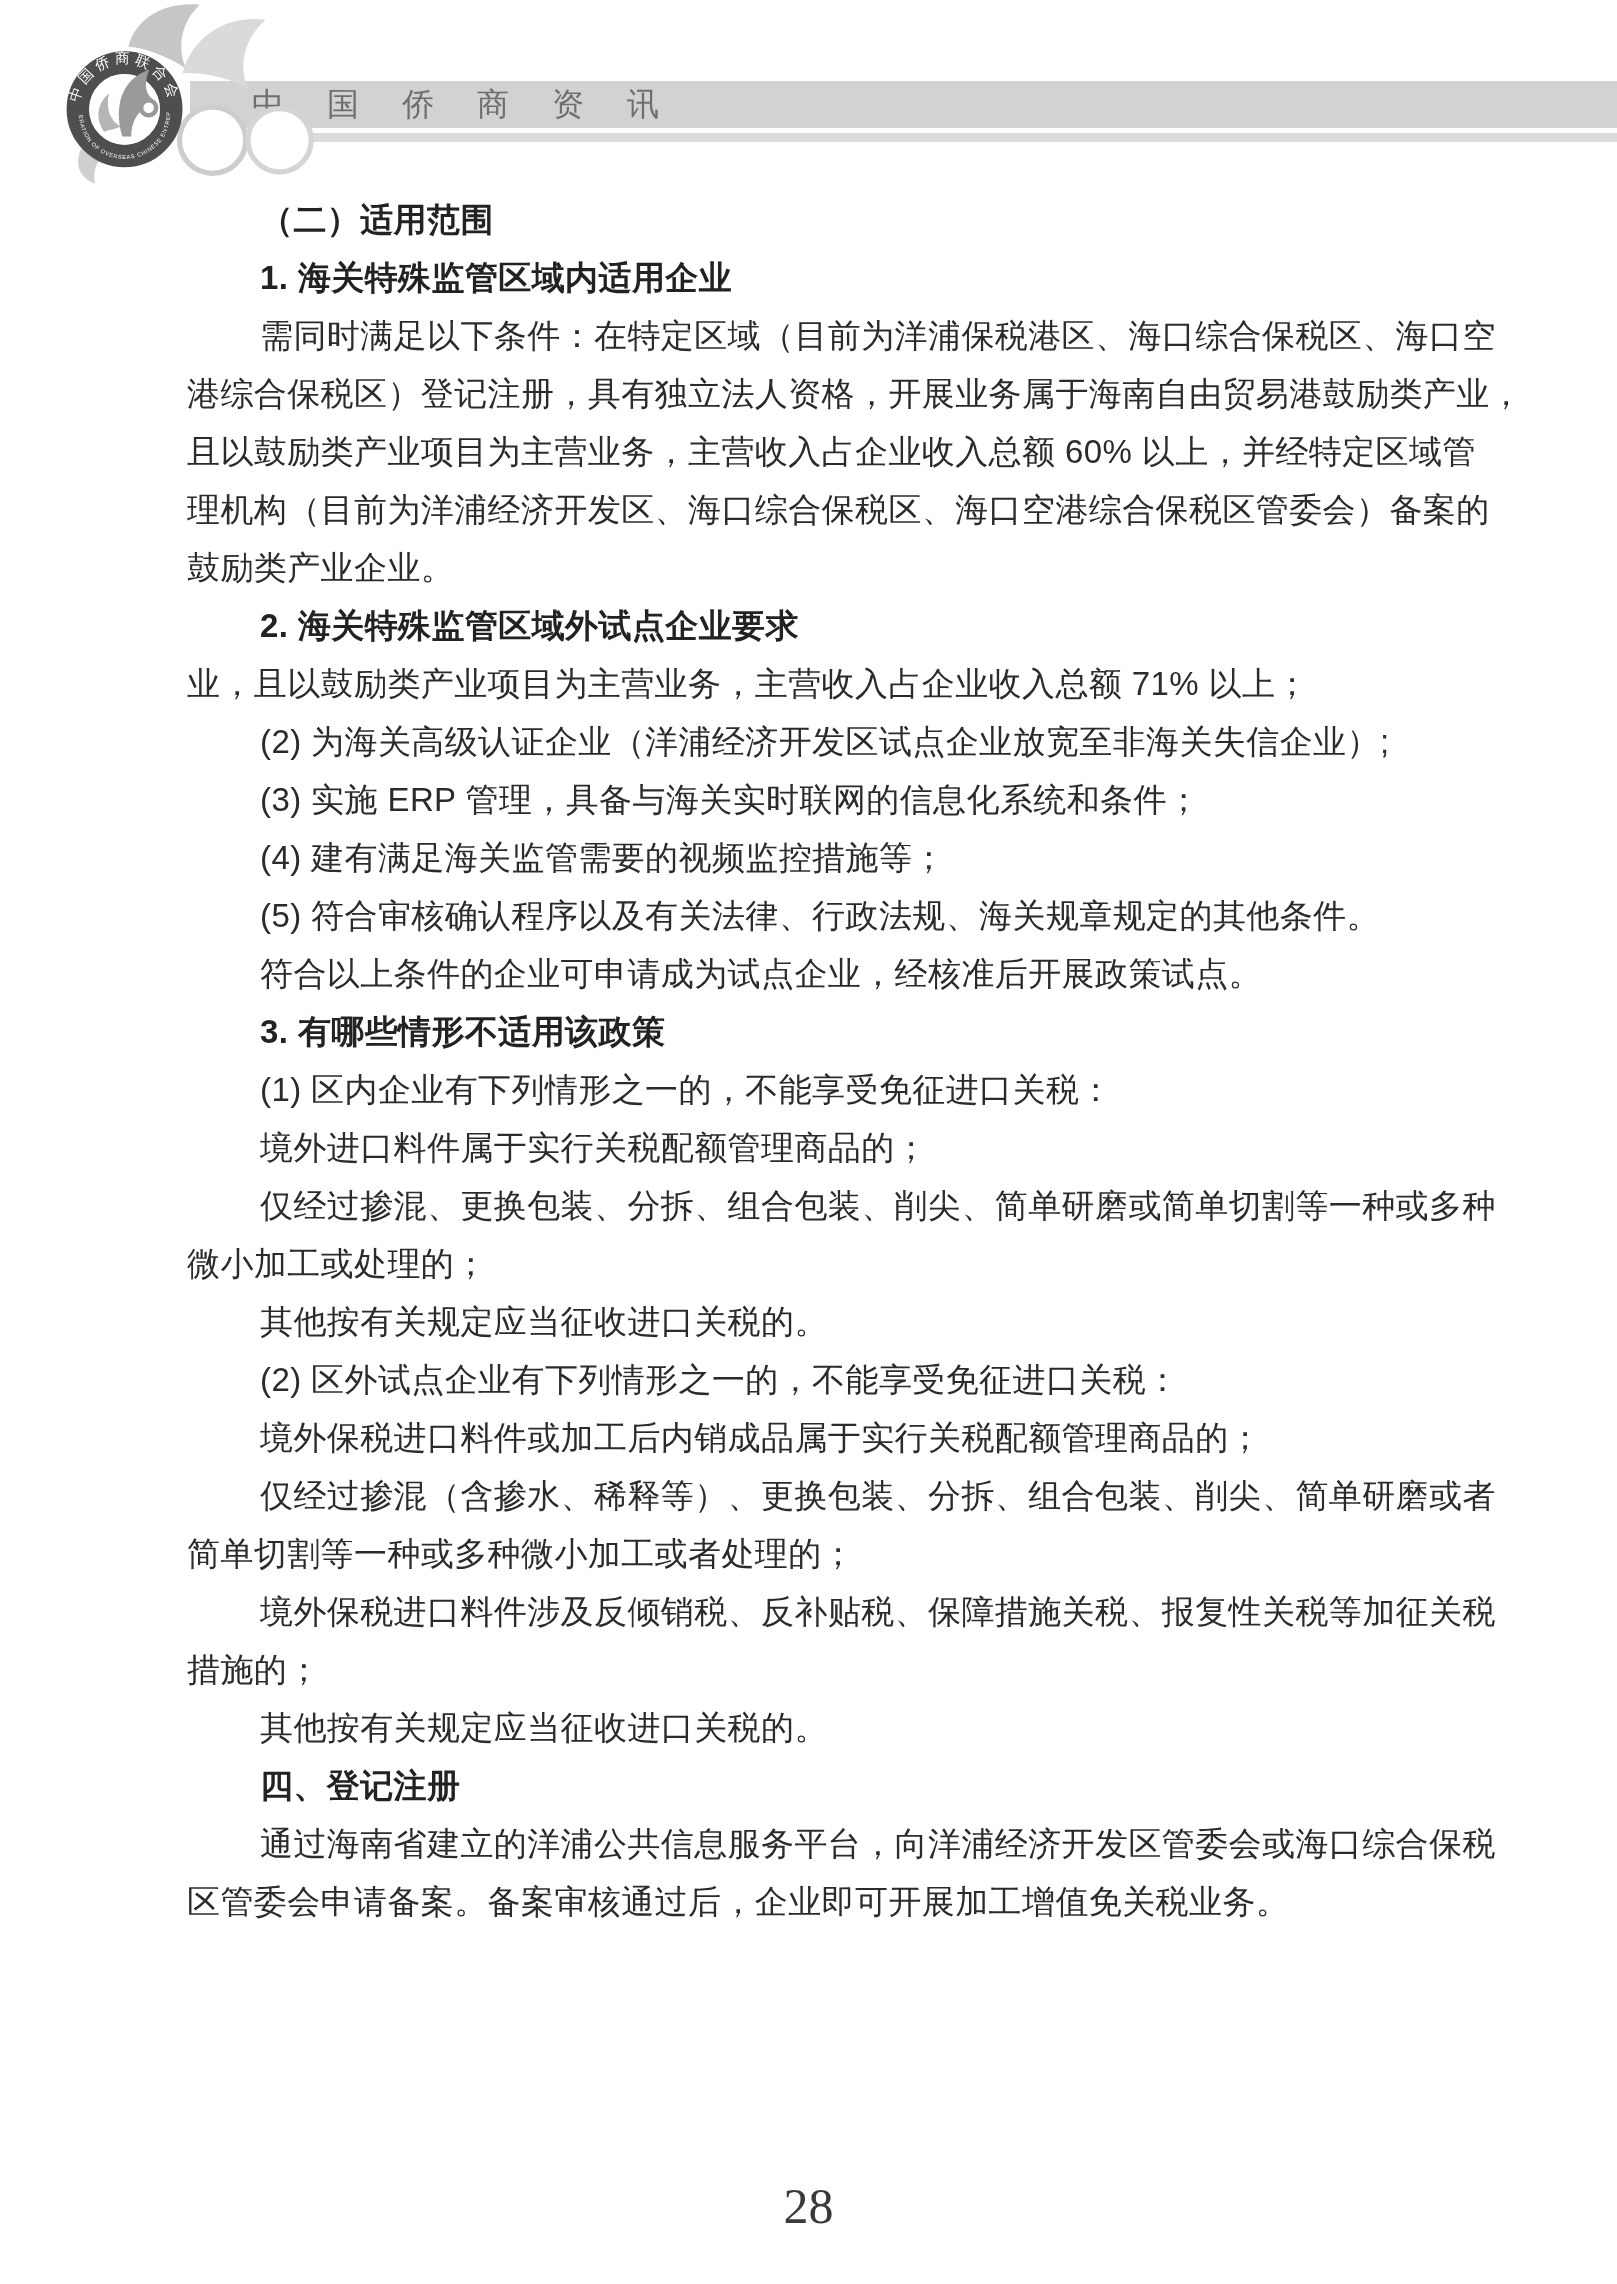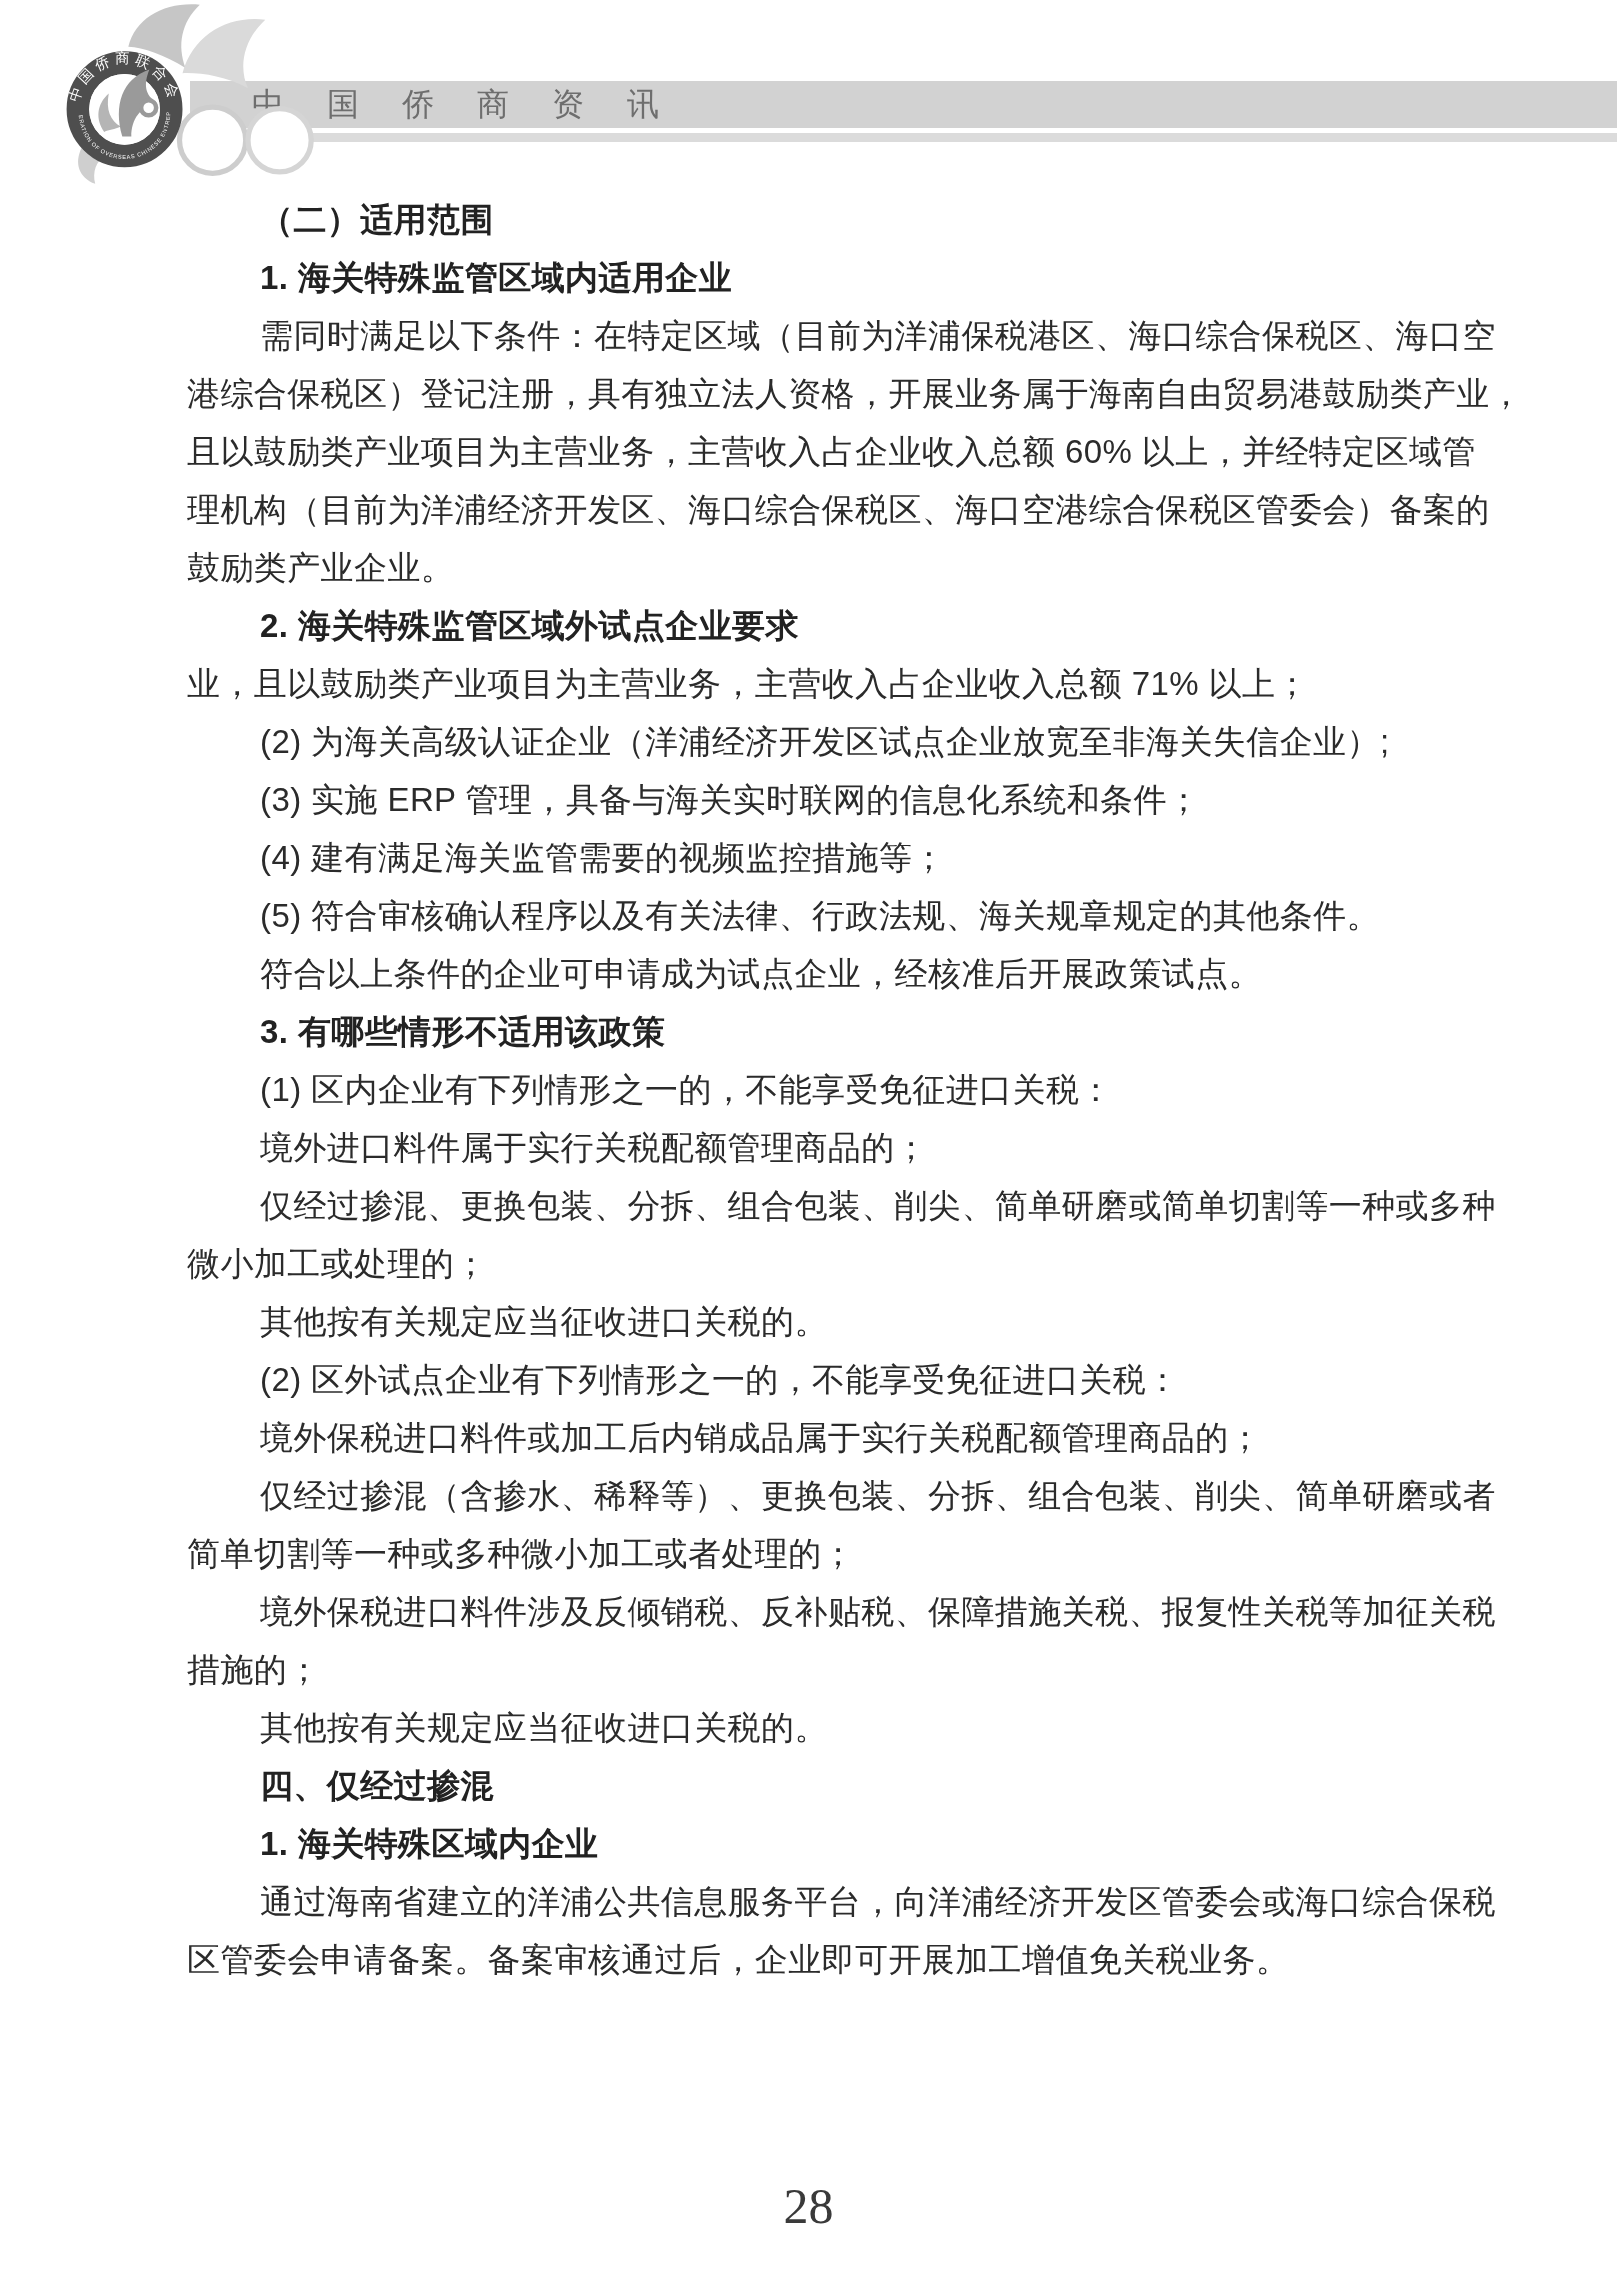--- a/index.html
+++ b/index.html
@@ -106,22 +106,21 @@
       <div class="line ind">仅经过掺混、更换包装、分拆、组合包装、削尖、简单研磨或简单切割等一种或多种</div>
       <div class="line">微小加工或处理的；</div>
       <div class="line ind">其他按有关规定应当征收进口关税的。</div>
       <div class="line ind">(2) 区外试点企业有下列情形之一的，不能享受免征进口关税：</div>
       <div class="line ind">境外保税进口料件或加工后内销成品属于实行关税配额管理商品的；</div>
       <div class="line ind">仅经过掺混（含掺水、稀释等）、更换包装、分拆、组合包装、削尖、简单研磨或者</div>
       <div class="line">简单切割等一种或多种微小加工或者处理的；</div>
       <div class="line ind">境外保税进口料件涉及反倾销税、反补贴税、保障措施关税、报复性关税等加征关税</div>
       <div class="line">措施的；</div>
       <div class="line ind">其他按有关规定应当征收进口关税的。</div>
-      <div class="line ind bold">四、仅经过掺混</div>
-      <div class="line ind bold">1. 海关特殊区域内企业</div>
+      <div class="line ind bold">四、登记注册</div>
       <div class="line ind">通过海南省建立的洋浦公共信息服务平台，向洋浦经济开发区管委会或海口综合保税</div>
       <div class="line">区管委会申请备案。备案审核通过后，企业即可开展加工增值免关税业务。</div>
     </div>
 
   <div class="page-number">28</div>
 
 </div>
 
 
 </body></html>

